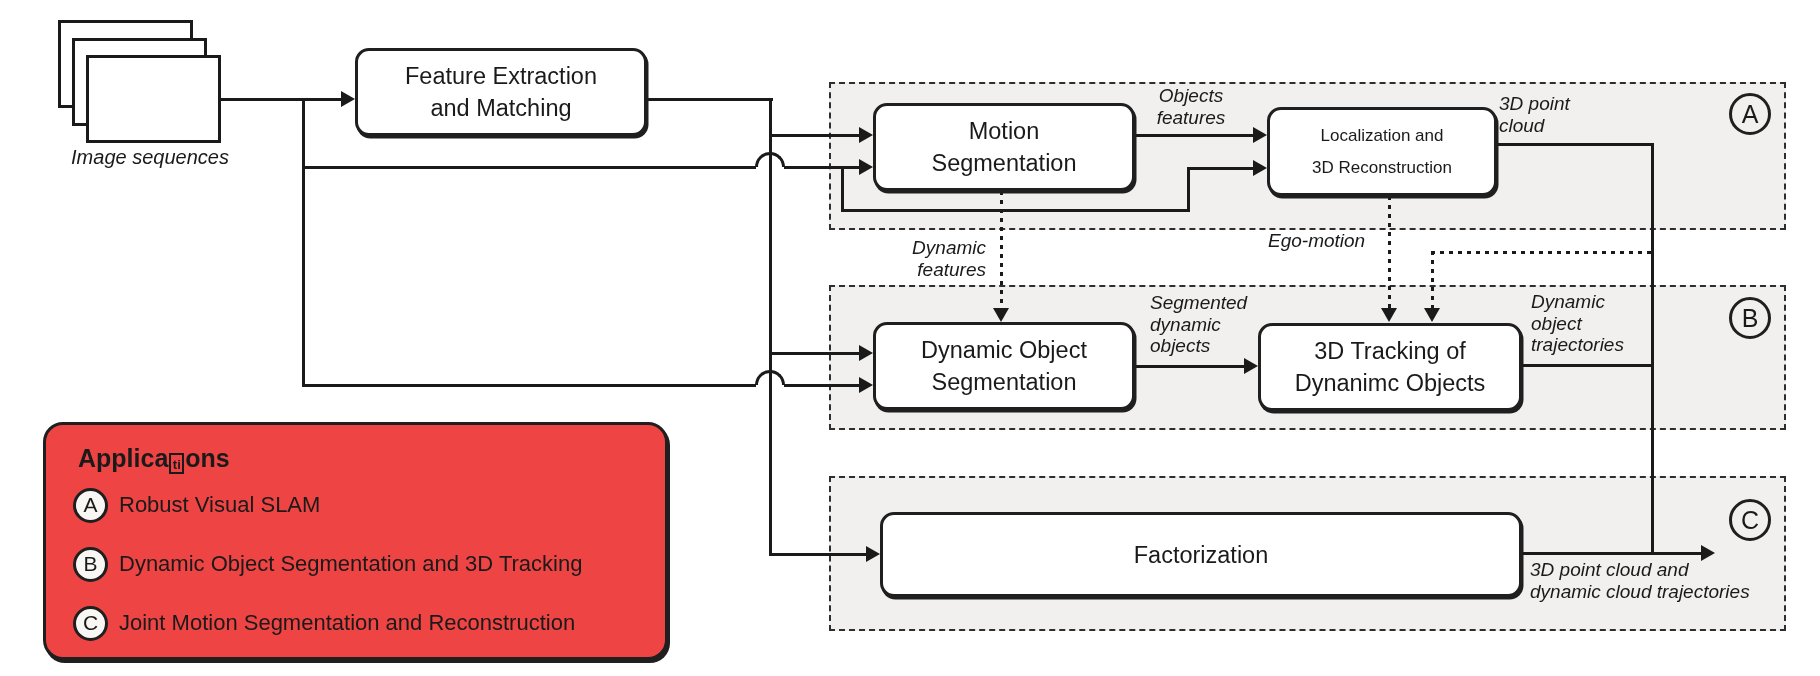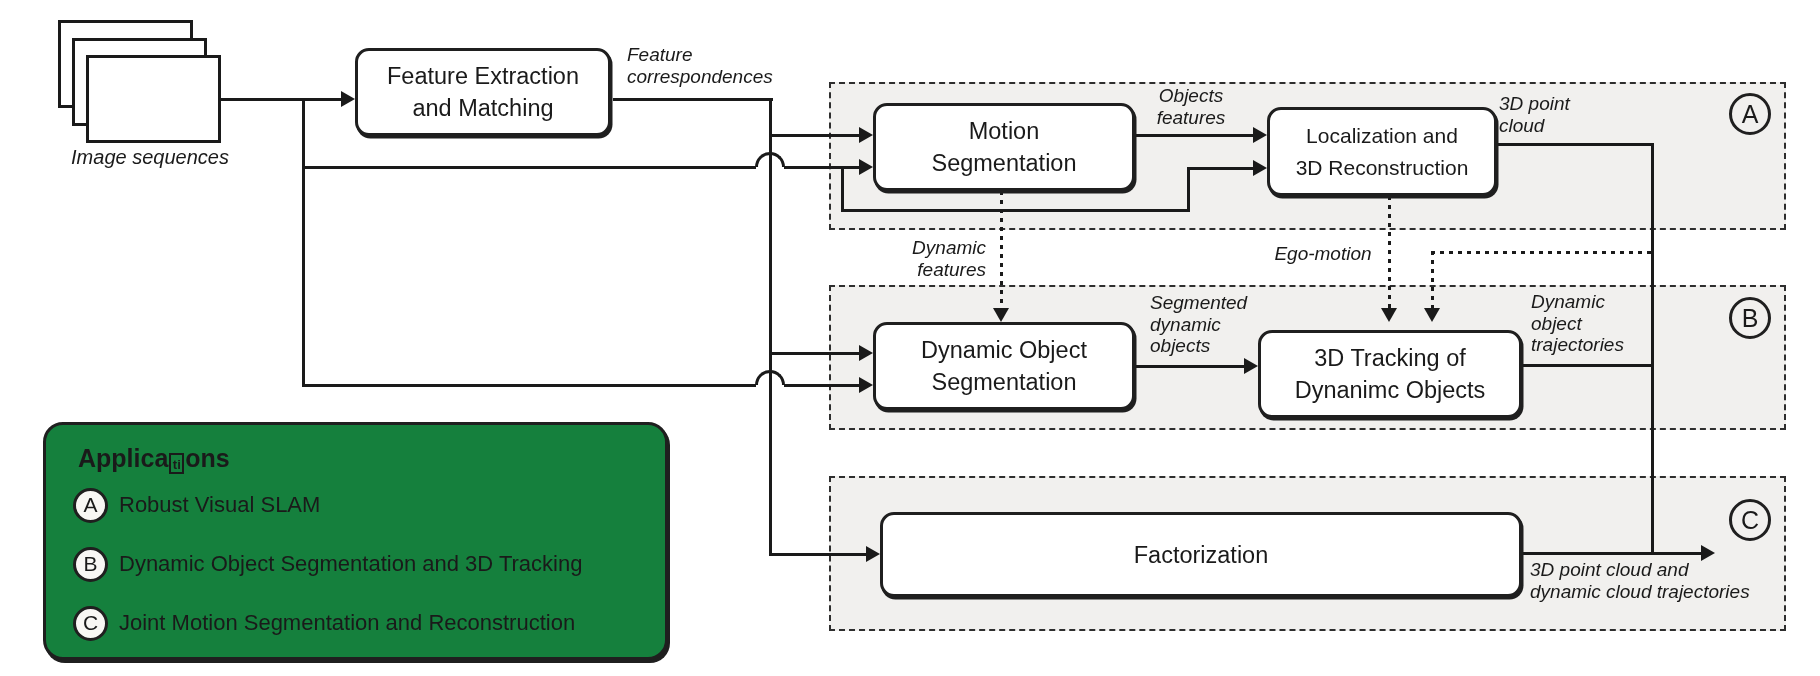--- a/index.html
+++ b/index.html
@@ -28,21 +28,21 @@
   .arrow-r{position:absolute;width:0;height:0;border-top:8px solid transparent;border-bottom:8px solid transparent;border-left:14px solid #1a1a1a;}
   .arrow-d{position:absolute;width:0;height:0;border-left:8px solid transparent;border-right:8px solid transparent;border-top:14px solid #1a1a1a;}
   .hop{
     position:absolute;width:30px;height:15px;box-sizing:border-box;background:transparent;
     border:3px solid #1a1a1a;border-bottom:none;border-top-left-radius:15px;border-top-right-radius:15px;
   }
   .elabel{position:absolute;font-style:italic;font-size:19px;line-height:21.5px;color:#1a1a1a;}
   .elabel span{display:block;}
   .stack-rect{position:absolute;width:135px;height:88px;background:#ffffff;border:3px solid #1a1a1a;box-sizing:border-box;}
   #legend{
-    position:absolute;left:43px;top:422px;width:625px;height:238px;background:#15803d;
+    position:absolute;left:43px;top:422px;width:625px;height:238px;background:#ef4444;
     border:3px solid #1f1f1f;border-radius:20px;box-sizing:border-box;box-shadow:2px 3px 0 #1f1f1f;
   }
   .legend-title{position:absolute;left:32px;top:19px;font-size:25px;font-weight:bold;color:#1a1a1a;}
   .lig-box{
     display:inline-block;border:2.5px solid #1a1a1a;width:15px;height:21px;line-height:19px;
     font-size:13px;text-align:center;vertical-align:-2px;margin:0 1px;font-weight:bold;box-sizing:border-box;
   }
   .legend-item{position:absolute;left:27px;display:flex;align-items:center;height:36px;}
   .legend-badge{
     width:35px;height:35px;border:3.5px solid #1f1f1f;border-radius:50%;box-sizing:border-box;
@@ -113,71 +113,67 @@
   <div class="dotv" style="left:999.5px;top:191px;height:119px;"></div>
   <div class="arrow-d" style="left:993px;top:308px;"></div>
 
   <div class="dotv" style="left:1387.5px;top:196px;height:114px;"></div>
   <div class="arrow-d" style="left:1381px;top:308px;"></div>
 
   <div class="doth" style="left:1430.5px;top:250.5px;width:221px;"></div>
   <div class="dotv" style="left:1430.5px;top:250.5px;height:60px;"></div>
   <div class="arrow-d" style="left:1424px;top:308px;"></div>
 
-  <div class="node" style="left:355px;top:48px;width:256px;height:88px;">
+  <div class="node" style="left:355px;top:48px;width:292px;height:88px;">
     <span>Feature Extraction</span>
     <span>and Matching</span>
   </div>
   <div class="node" style="left:873px;top:103px;width:262px;height:88px;">
     <span>Motion</span>
     <span>Segmentation</span>
   </div>
-  <div class="node" style="left:1267px;top:107px;width:230px;height:89px;font-size:21px;">
+  <div class="node" style="left:1267px;top:107px;width:230px;height:89px;font-size:17px;">
     <span>Localization and</span>
     <span>3D Reconstruction</span>
   </div>
   <div class="node" style="left:873px;top:322px;width:262px;height:88px;">
     <span>Dynamic Object</span>
     <span>Segmentation</span>
   </div>
-  <div class="node" style="left:1258px;top:330px;width:264px;height:88px;">
+  <div class="node" style="left:1258px;top:323px;width:264px;height:88px;">
     <span>3D Tracking of</span>
     <span>Dynanimc Objects</span>
   </div>
   <div class="node" style="left:880px;top:512px;width:642px;height:85px;">
     <span>Factorization</span>
   </div>
 
   <div class="region-badge" style="left:1729px;top:93px;">
       <span>A</span>
     </div>
   <div class="region-badge" style="left:1729px;top:297px;">
       <span>B</span>
     </div>
   <div class="region-badge" style="left:1729px;top:499px;">
       <span>C</span>
     </div>
 
-  <div class="elabel" style="left:627px;top:44px;">
-    <span>Feature</span>
-    <span>correspondences</span>
-  </div>
   <div class="elabel" style="left:1140px;top:85px;width:102px;text-align:center;">
     <span>Objects</span>
     <span>features</span>
   </div>
   <div class="elabel" style="left:1499px;top:93px;">
     <span>3D point</span>
     <span>cloud</span>
   </div>
   <div class="elabel" style="left:880px;top:237px;width:106px;text-align:right;">
     <span>Dynamic</span>
     <span>features</span>
   </div>
-  <div class="elabel" style="left:1268px;top:243px;width:110px;text-align:center;">
+  <div class="elabel" style="left:1268px;top:230px;width:110px;text-align:left;">
     <span>Ego-motion</span>
   </div>
   <div class="elabel" style="left:1150px;top:292px;">
     <span>Segmented</span>
     <span>dynamic</span>
     <span>objects</span>
   </div>
   <div class="elabel" style="left:1531px;top:291px;">
     <span>Dynamic</span>
     <span>object</span>

